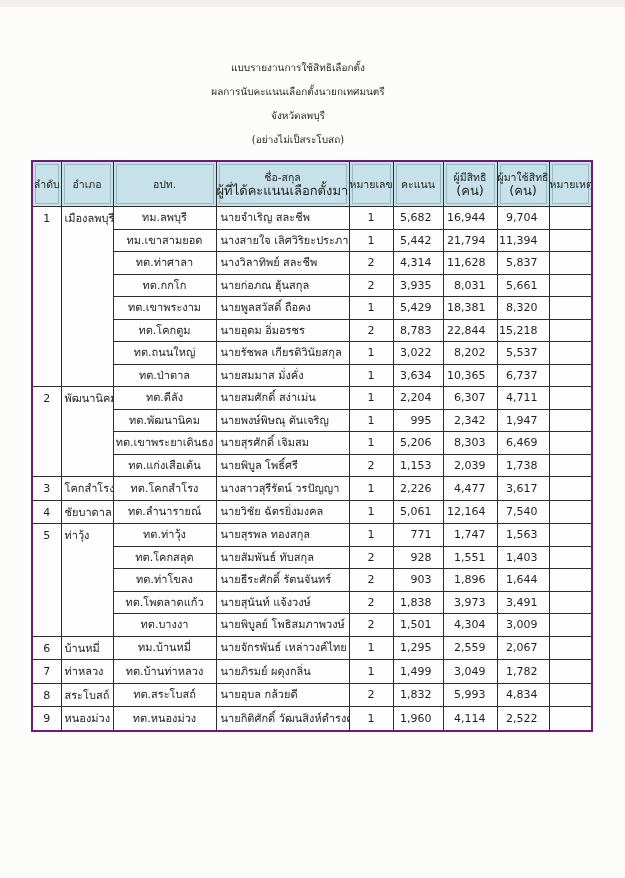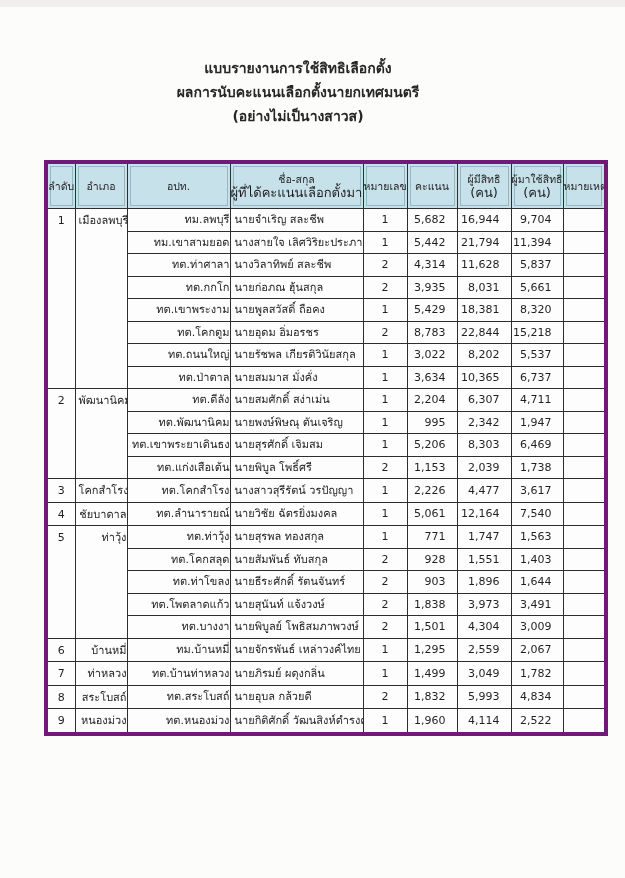--- a/index.html
+++ b/index.html
@@ -7,57 +7,58 @@
     width:625px;height:878px;position:relative;overflow:hidden;
     background:#fcfcfb;
     font-family:"DejaVu Sans", sans-serif;
     -webkit-font-smoothing:antialiased;
   }
   .scan-top{position:absolute;top:0;left:0;width:625px;height:7px;background:#f0efee;}
   .title-block{
     position:absolute;top:56px;left:18px;width:560px;
     text-align:center;color:#262626;
   }
-  .title-line{font-size:14px;font-weight:bold;line-height:24px;white-space:nowrap;}
+  .title-line{font-size:10px;font-weight:normal;line-height:24px;white-space:nowrap;}
   table.results{
-    position:absolute;left:44px;top:160px;width:560px;
+    position:absolute;left:31px;top:160px;width:560px;
     border-collapse:collapse;table-layout:fixed;
-    border:4px solid #701a75;
+    border:2px solid #701a75;
     color:#1f1f1f;
   }
   th,td{border:1px solid #2e2e2e;overflow:hidden;}
   thead th{
     height:44px;background:#c7e1ea;
     font-weight:normal;font-size:10.5px;line-height:13px;
     box-shadow:inset 0 0 0 2px #c7e1ea, inset 0 0 0 3px #97b8c3;
     color:#1e1e1e;text-align:center;padding:0;
     white-space:nowrap;
   }
   thead th .h-sub{font-size:13px;display:block;}
   tbody td{
     height:21.5px;font-size:11px;line-height:21px;
     background:#fdfdfd;white-space:nowrap;padding:0;
   }
   tbody tr.group-start td{border-top:1.5px solid #222;}
   td.c-order{text-align:center;vertical-align:top;padding-top:1px;}
-  td.c-district{text-align:right;vertical-align:top;padding:1px 0 0 3px;}
-  td.c-org{text-align:right;padding-left:0;}
+  td.c-district{text-align:left;vertical-align:top;padding:1px 0 0 3px;}
+  td.c-org{text-align:center;padding-left:0;}
   td.c-name{text-align:left;padding-left:4px;}
   td.c-num{text-align:center;}
   td.c-r{text-align:right;padding-right:11px;}
 </style>
 </head>
 <body>
 
 <div class="scan-top"></div>
 
 <div class="title-block">
   <div class="title-line">แบบรายงานการใช้สิทธิเลือกตั้ง</div>
   <div class="title-line">ผลการนับคะแนนเลือกตั้งนายกเทศมนตรี</div>
-  <div class="title-line">(อย่างไม่เป็นางสาวส)</div>
+  <div class="title-line">จังหวัดลพบุรี</div>
+  <div class="title-line">(อย่างไม่เป็สระโบสถ)</div>
 </div>
 
 <table class="results">
   <colgroup>
     <col style="width:29px">
       <col style="width:52px">
       <col style="width:103px">
     <col style="width:133px">
       <col style="width:44px">
       <col style="width:50px">

